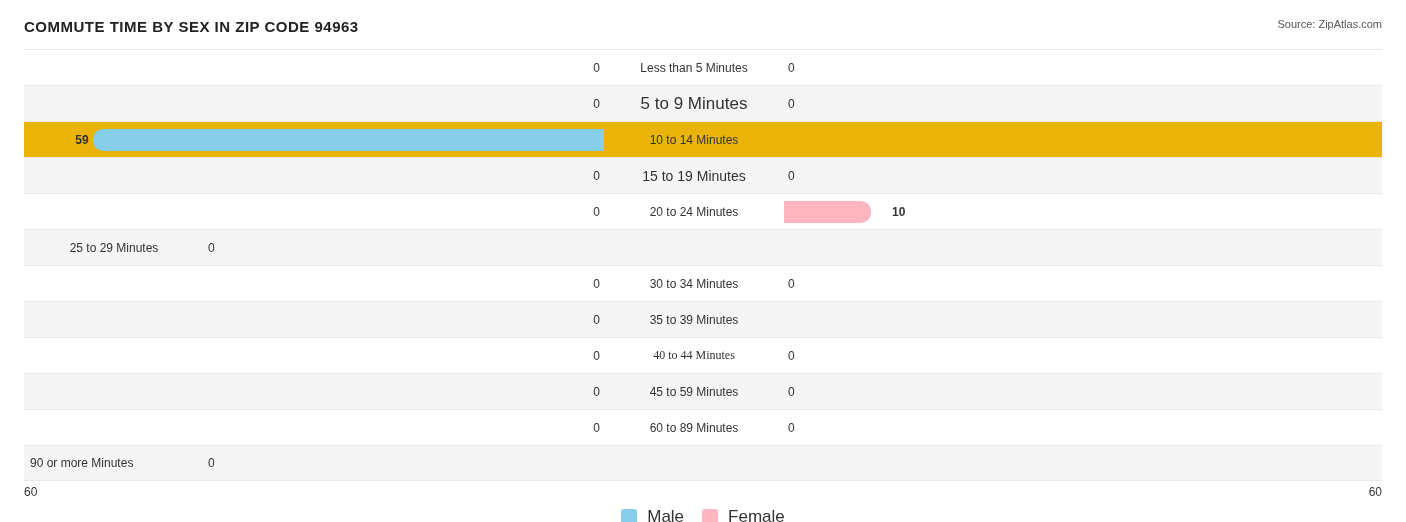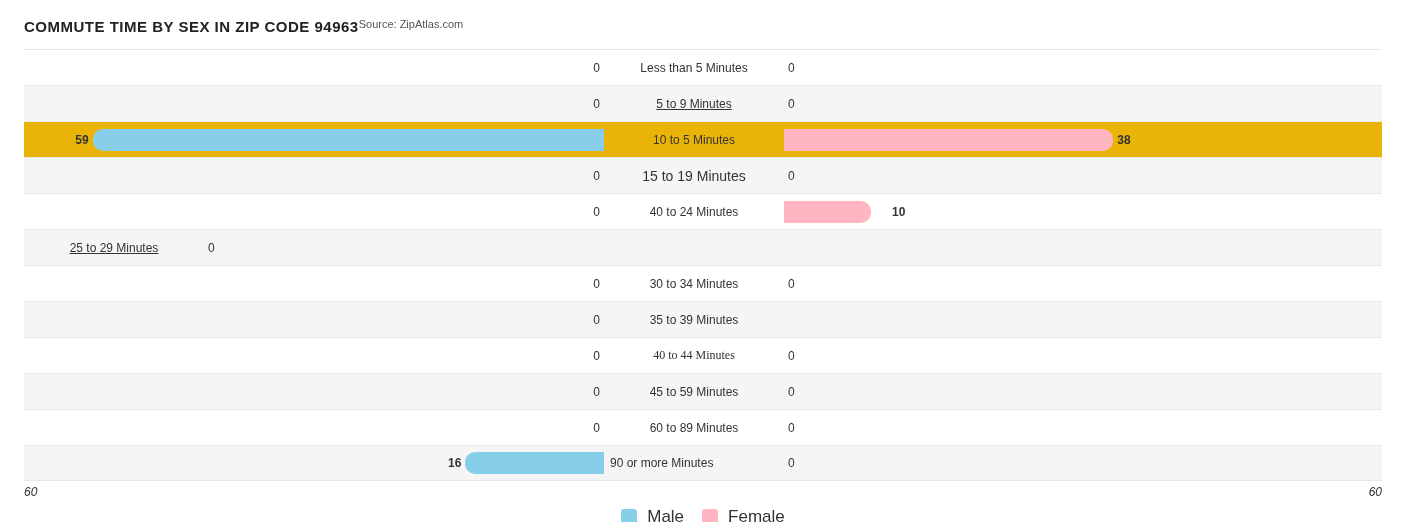--- a/index.html
+++ b/index.html
@@ -5,20 +5,21 @@
     * { box-sizing: border-box; margin: 0; padding: 0; }
     body {
       font-family: Arial, sans-serif;
       background: #fff;
       width: 1406px;
       min-height: 522px;
       padding: 18px 24px 18px 24px;
     }
     .header-row {
       display: flex;
+      justify-content: space-between;
       align-items: flex-start;
       margin-bottom: 14px;
     }
     .chart-title {
       font-size: 15px;
       font-weight: bold;
       text-transform: uppercase;
       letter-spacing: 0.5px;
       color: #222;
     }
@@ -112,21 +113,20 @@
     .legend-swatch {
       width: 16px;
       height: 16px;
       border-radius: 3px;
     }
     .axis-row {
       display: flex;
       justify-content: space-between;
       margin-top: 4px;
       padding: 0 0;
-      font-style: italic;
     }
     .axis-label {
       font-size: 12px;
       color: #333;
     }
     
     .bar-row:nth-child(even) {
       background: #f9f9f9;
     }
     .bar-row:nth-child(odd) {
@@ -150,57 +150,53 @@
         </div>
         <div class="row-label" style="width: 180px; text-align: center; font-size: 12px; color: rgb(51, 51, 51); flex-shrink: 0; padding: 0px 6px; z-index: 2;">Less than 5 Minutes</div>
         <div class="right-section" style="position: relative; flex: 1 1 0%;">
           <span style="position: absolute; left: 4px; top: 50%; transform: translateY(-50%); font-size: 12px; color: rgb(51, 51, 51);">0</span>
         </div>
       </div>
       <div class="bar-row" style="background: rgb(245, 245, 245);">
         <div class="left-section" style="position: relative;">
           <span style="position: absolute; right: 4px; top: 50%; transform: translateY(-50%); font-size: 12px; color: rgb(51, 51, 51);">0</span>
         </div>
-        <div class="row-label" style="width: 180px; text-align: center; font-size: 12px; color: rgb(51, 51, 51); flex-shrink: 0; padding: 0px 6px; z-index: 2; text-decoration: underline;">5 to 9 Minutes</div>
+        <div class="row-label" style="width: 180px; text-align: center; font-size: 17px; color: rgb(51, 51, 51); flex-shrink: 0; padding: 0px 6px; z-index: 2;">5 to 9 Minutes</div>
         <div class="right-section" style="position: relative; flex: 1 1 0%;">
           <span style="position: absolute; left: 4px; top: 50%; transform: translateY(-50%); font-size: 12px; color: rgb(51, 51, 51);">0</span>
         </div>
       </div>
       <div class="bar-row" style="background: #eab308;">
         <div class="left-section" style="position: relative;">
           <div class="bar-male" style="width: 511.333px; background: rgb(135, 206, 235); height: 22px; border-radius: 10px 0px 0px 10px; position: absolute; right: 0px; top: 50%; transform: translateY(-50%);"></div>
           <span class="left-num" style="right: 515.333px; left: auto; position: absolute; top: 50%; transform: translateY(-50%); font-size: 12px; font-weight: bold; color: rgb(51, 51, 51);">59</span>
         </div>
-        <div class="row-label" style="width: 180px; text-align: center; font-size: 12px; color: rgb(51, 51, 51); flex-shrink: 0; padding: 0px 6px; z-index: 2;">10 to 5 Minutes</div>
-        <div class="right-section" style="position: relative; flex: 1 1 0%;">
-          <div class="bar-female" style="width: 329.333px; background: rgb(255, 182, 193); height: 22px; border-radius: 0px 10px 10px 0px; position: absolute; left: 0px; top: 50%; transform: translateY(-50%);"></div>
-          <span style="position: absolute; left: 333.333px; top: 50%; transform: translateY(-50%); font-size: 12px; font-weight: bold; color: rgb(51, 51, 51);">38</span>
-        </div>
+        <div class="row-label" style="width: 180px; text-align: center; font-size: 12px; color: rgb(51, 51, 51); flex-shrink: 0; padding: 0px 6px; z-index: 2;">10 to 14 Minutes</div>
       </div>
       <div class="bar-row" style="background: rgb(245, 245, 245);">
         <div class="left-section" style="position: relative;">
           <span style="position: absolute; right: 4px; top: 50%; transform: translateY(-50%); font-size: 12px; color: rgb(51, 51, 51);">0</span>
         </div>
         <div class="row-label" style="width: 180px; text-align: center; font-size: 14px; color: rgb(51, 51, 51); flex-shrink: 0; padding: 0px 6px; z-index: 2;">15 to 19 Minutes</div>
         <div class="right-section" style="position: relative; flex: 1 1 0%;">
           <span style="position: absolute; left: 4px; top: 50%; transform: translateY(-50%); font-size: 12px; color: rgb(51, 51, 51);">0</span>
         </div>
       </div>
       <div class="bar-row" style="background: rgb(255, 255, 255);">
         <div class="left-section" style="position: relative;">
           <span style="position: absolute; right: 4px; top: 50%; transform: translateY(-50%); font-size: 12px; color: rgb(51, 51, 51);">0</span>
         </div>
-        <div class="row-label" style="width: 180px; text-align: center; font-size: 12px; color: rgb(51, 51, 51); flex-shrink: 0; padding: 0px 6px; z-index: 2;">40 to 24 Minutes</div>
+        <div class="row-label" style="width: 180px; text-align: center; font-size: 12px; color: rgb(51, 51, 51); flex-shrink: 0; padding: 0px 6px; z-index: 2;">20 to 24 Minutes</div>
         <div class="right-section" style="position: relative; flex: 1 1 0%;">
           <div class="bar-female" style="width: 86.6667px; background: rgb(255, 182, 193); height: 22px; border-radius: 0px 10px 10px 0px; position: absolute; left: 0px; top: 50%; transform: translateY(-50%);"></div>
           <span style="position: absolute; left: 108px; top: 50%; transform: translateY(-50%); font-size: 12px; font-weight: bold; color: rgb(51, 51, 51);">10</span>
         </div>
       </div>
       <div class="bar-row" style="background: rgb(245, 245, 245);">
-        <div class="row-label" style="width: 180px; text-align: center; font-size: 12px; color: rgb(51, 51, 51); flex-shrink: 0; padding: 0px 6px; z-index: 2; text-decoration: underline;">25 to 29 Minutes</div>
+        <div class="row-label" style="width: 180px; text-align: center; font-size: 12px; color: rgb(51, 51, 51); flex-shrink: 0; padding: 0px 6px; z-index: 2;">25 to 29 Minutes</div>
         <div class="right-section" style="position: relative; flex: 1 1 0%;">
           <span style="position: absolute; left: 4px; top: 50%; transform: translateY(-50%); font-size: 12px; color: rgb(51, 51, 51);">0</span>
         </div>
       </div>
       <div class="bar-row" style="background: rgb(255, 255, 255);">
         <div class="left-section" style="position: relative;">
           <span style="position: absolute; right: 4px; top: 50%; transform: translateY(-50%); font-size: 12px; color: rgb(51, 51, 51);">0</span>
         </div>
         <div class="row-label" style="width: 180px; text-align: center; font-size: 12px; color: rgb(51, 51, 51); flex-shrink: 0; padding: 0px 6px; z-index: 2;">30 to 34 Minutes</div>
         <div class="right-section" style="position: relative; flex: 1 1 0%;">
@@ -234,24 +230,20 @@
       <div class="bar-row" style="background: rgb(255, 255, 255);">
         <div class="left-section" style="position: relative;">
           <span style="position: absolute; right: 4px; top: 50%; transform: translateY(-50%); font-size: 12px; color: rgb(51, 51, 51);">0</span>
         </div>
         <div class="row-label" style="width: 180px; text-align: center; font-size: 12px; color: rgb(51, 51, 51); flex-shrink: 0; padding: 0px 6px; z-index: 2;">60 to 89 Minutes</div>
         <div class="right-section" style="position: relative; flex: 1 1 0%;">
           <span style="position: absolute; left: 4px; top: 50%; transform: translateY(-50%); font-size: 12px; color: rgb(51, 51, 51);">0</span>
         </div>
       </div>
       <div class="bar-row" style="background: rgb(245, 245, 245);">
-        <div class="left-section" style="position: relative;">
-          <div class="bar-male" style="width: 138.667px; background: rgb(135, 206, 235); height: 22px; border-radius: 10px 0px 0px 10px; position: absolute; right: 0px; top: 50%; transform: translateY(-50%);"></div>
-          <span class="left-num" style="right: 142.667px; left: auto; position: absolute; top: 50%; transform: translateY(-50%); font-size: 12px; font-weight: bold; color: rgb(51, 51, 51);">16</span>
-        </div>
         <div class="row-label" style="width: 180px; text-align: left; font-size: 12px; color: rgb(51, 51, 51); flex-shrink: 0; padding: 0px 6px; z-index: 2;">90 or more Minutes</div>
         <div class="right-section" style="position: relative; flex: 1 1 0%;">
           <span style="position: absolute; left: 4px; top: 50%; transform: translateY(-50%); font-size: 12px; color: rgb(51, 51, 51);">0</span>
         </div>
       </div>
     </div>
 
   <div class="axis-row">
     <span class="axis-label">60</span>
     <span class="axis-label">60</span>

